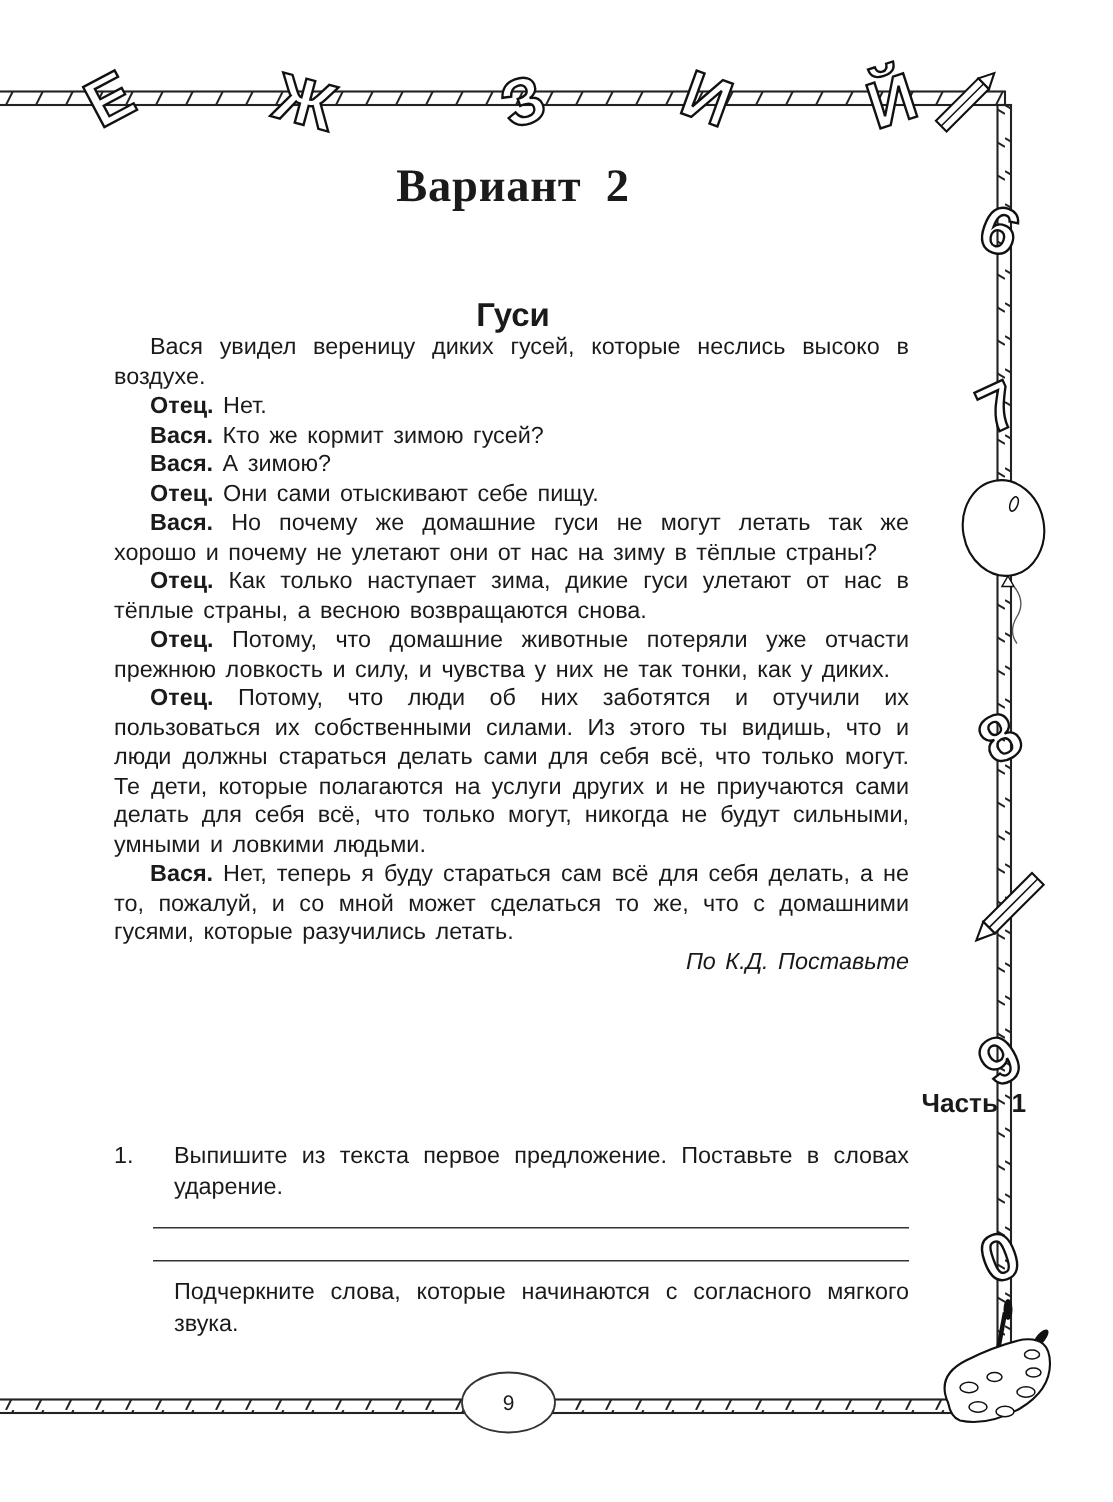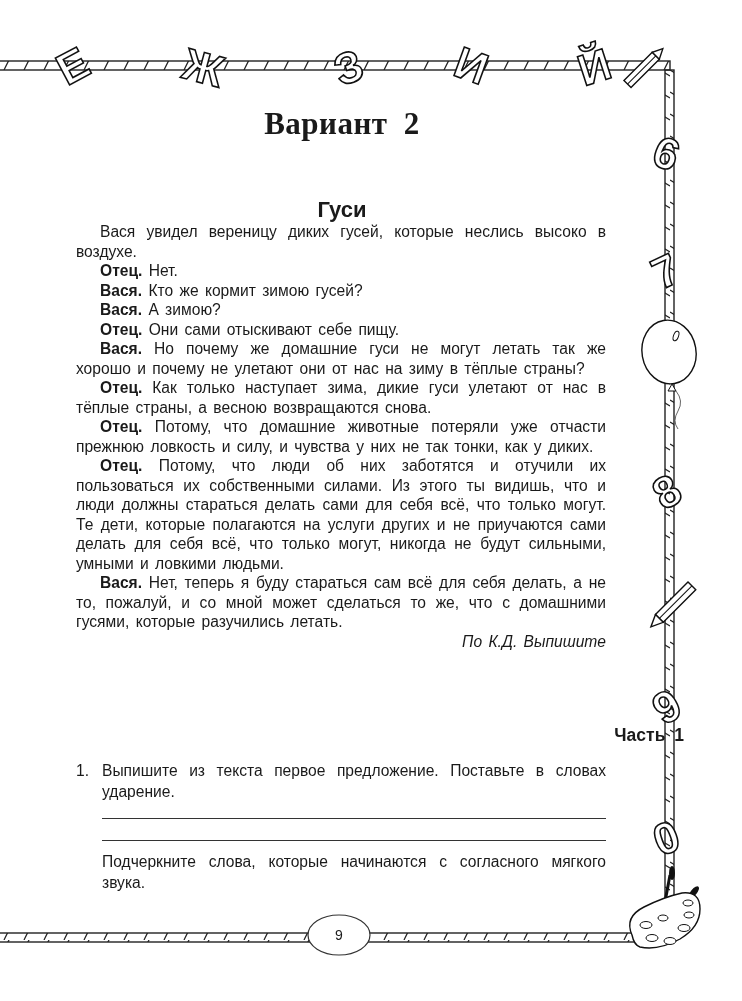--- a/index.html
+++ b/index.html
@@ -12,21 +12,21 @@
               font-family:"Liberation Sans", sans-serif; font-weight:bold; font-size:22px;margin-top:14px; }
   .body-text { position:absolute; left:76px; width:530px; top:222px;
                font-size:15.6px; line-height:19.5px; text-align:justify; word-spacing:2px; }
   .body-text p { margin:0; text-indent:24px; }
   .body-text b { font-weight:bold; }
   .author { text-align:right; font-style:italic; text-indent:0 !important; }
   .section-title { position:absolute; left:0; width:684px; top:725px; text-align:right;
                    font-weight:bold; font-size:17.5px; word-spacing:4px; }
   .task { position:absolute; left:76px; width:530px; top:760px; font-size:15.6px; line-height:21px; }
   .task-num { position:absolute; left:0; top:0; }
-  .task-text { margin-left:26px; text-align:justify; word-spacing:2px; }
+  .task-text { margin-left:40px; text-align:justify; word-spacing:2px; }
   .answer-line { margin-left:26px; height:0; border-top:1px solid #333; width:504px; }
   .page-num { position:absolute; left:308px; top:915px; width:62px; height:40px;
               display:flex; align-items:center; justify-content:center; font-size:14px; }
 </style>
 </head>
 <body>
 
 <svg class="frame" viewBox="0 0 742 1001" xmlns="http://www.w3.org/2000/svg">
   <defs>
     <pattern id="hstripe" width="20" height="10" patternUnits="userSpaceOnUse">
@@ -111,21 +111,21 @@
   <p><b></b><span>Вася увидел вереницу диких гусей, которые неслись высоко в воздухе.</span></p>
   <p><b>Отец.</b> <span>Нет.</span></p>
   <p><b>Вася.</b> <span>Кто же кормит зимою гусей?</span></p>
   <p><b>Вася.</b> <span>А зимою?</span></p>
   <p><b>Отец.</b> <span>Они сами отыскивают себе пищу.</span></p>
   <p><b>Вася.</b> <span>Но почему же домашние гуси не могут летать так же хорошо и почему не улетают они от нас на зиму в тёплые страны?</span></p>
   <p><b>Отец.</b> <span>Как только наступает зима, дикие гуси улетают от нас в тёплые страны, а весною возвращаются снова.</span></p>
   <p><b>Отец.</b> <span>Потому, что домашние животные потеряли уже отчасти прежнюю ловкость и силу, и чувства у них не так тонки, как у диких.</span></p>
   <p><b>Отец.</b> <span>Потому, что люди об них заботятся и отучили их пользоваться их собственными силами. Из этого ты видишь, что и люди должны стараться делать сами для себя всё, что только могут. Те дети, которые полагаются на услуги других и не приучаются сами делать для себя всё, что только могут, никогда не будут сильными, умными и ловкими людьми.</span></p>
   <p><b>Вася.</b> <span>Нет, теперь я буду стараться сам всё для себя делать, а не то, пожалуй, и со мной может сделаться то же, что с домашними гусями, которые разучились летать.</span></p>
-  <p class="author">По К.Д. Выпишите</p>
+  <p class="author">По К.Д. Поставьте</p>
 </div>
 
 <div class="section-title">Часть 1</div>
 
 <div class="task">
   <span class="task-num">1.</span>
   <div class="task-text">Выпишите из текста первое предложение. Поставьте в словах ударение.</div>
   <div style="height:16px"></div>
   <div class="answer-line"></div>
   <div style="height:21px"></div>

